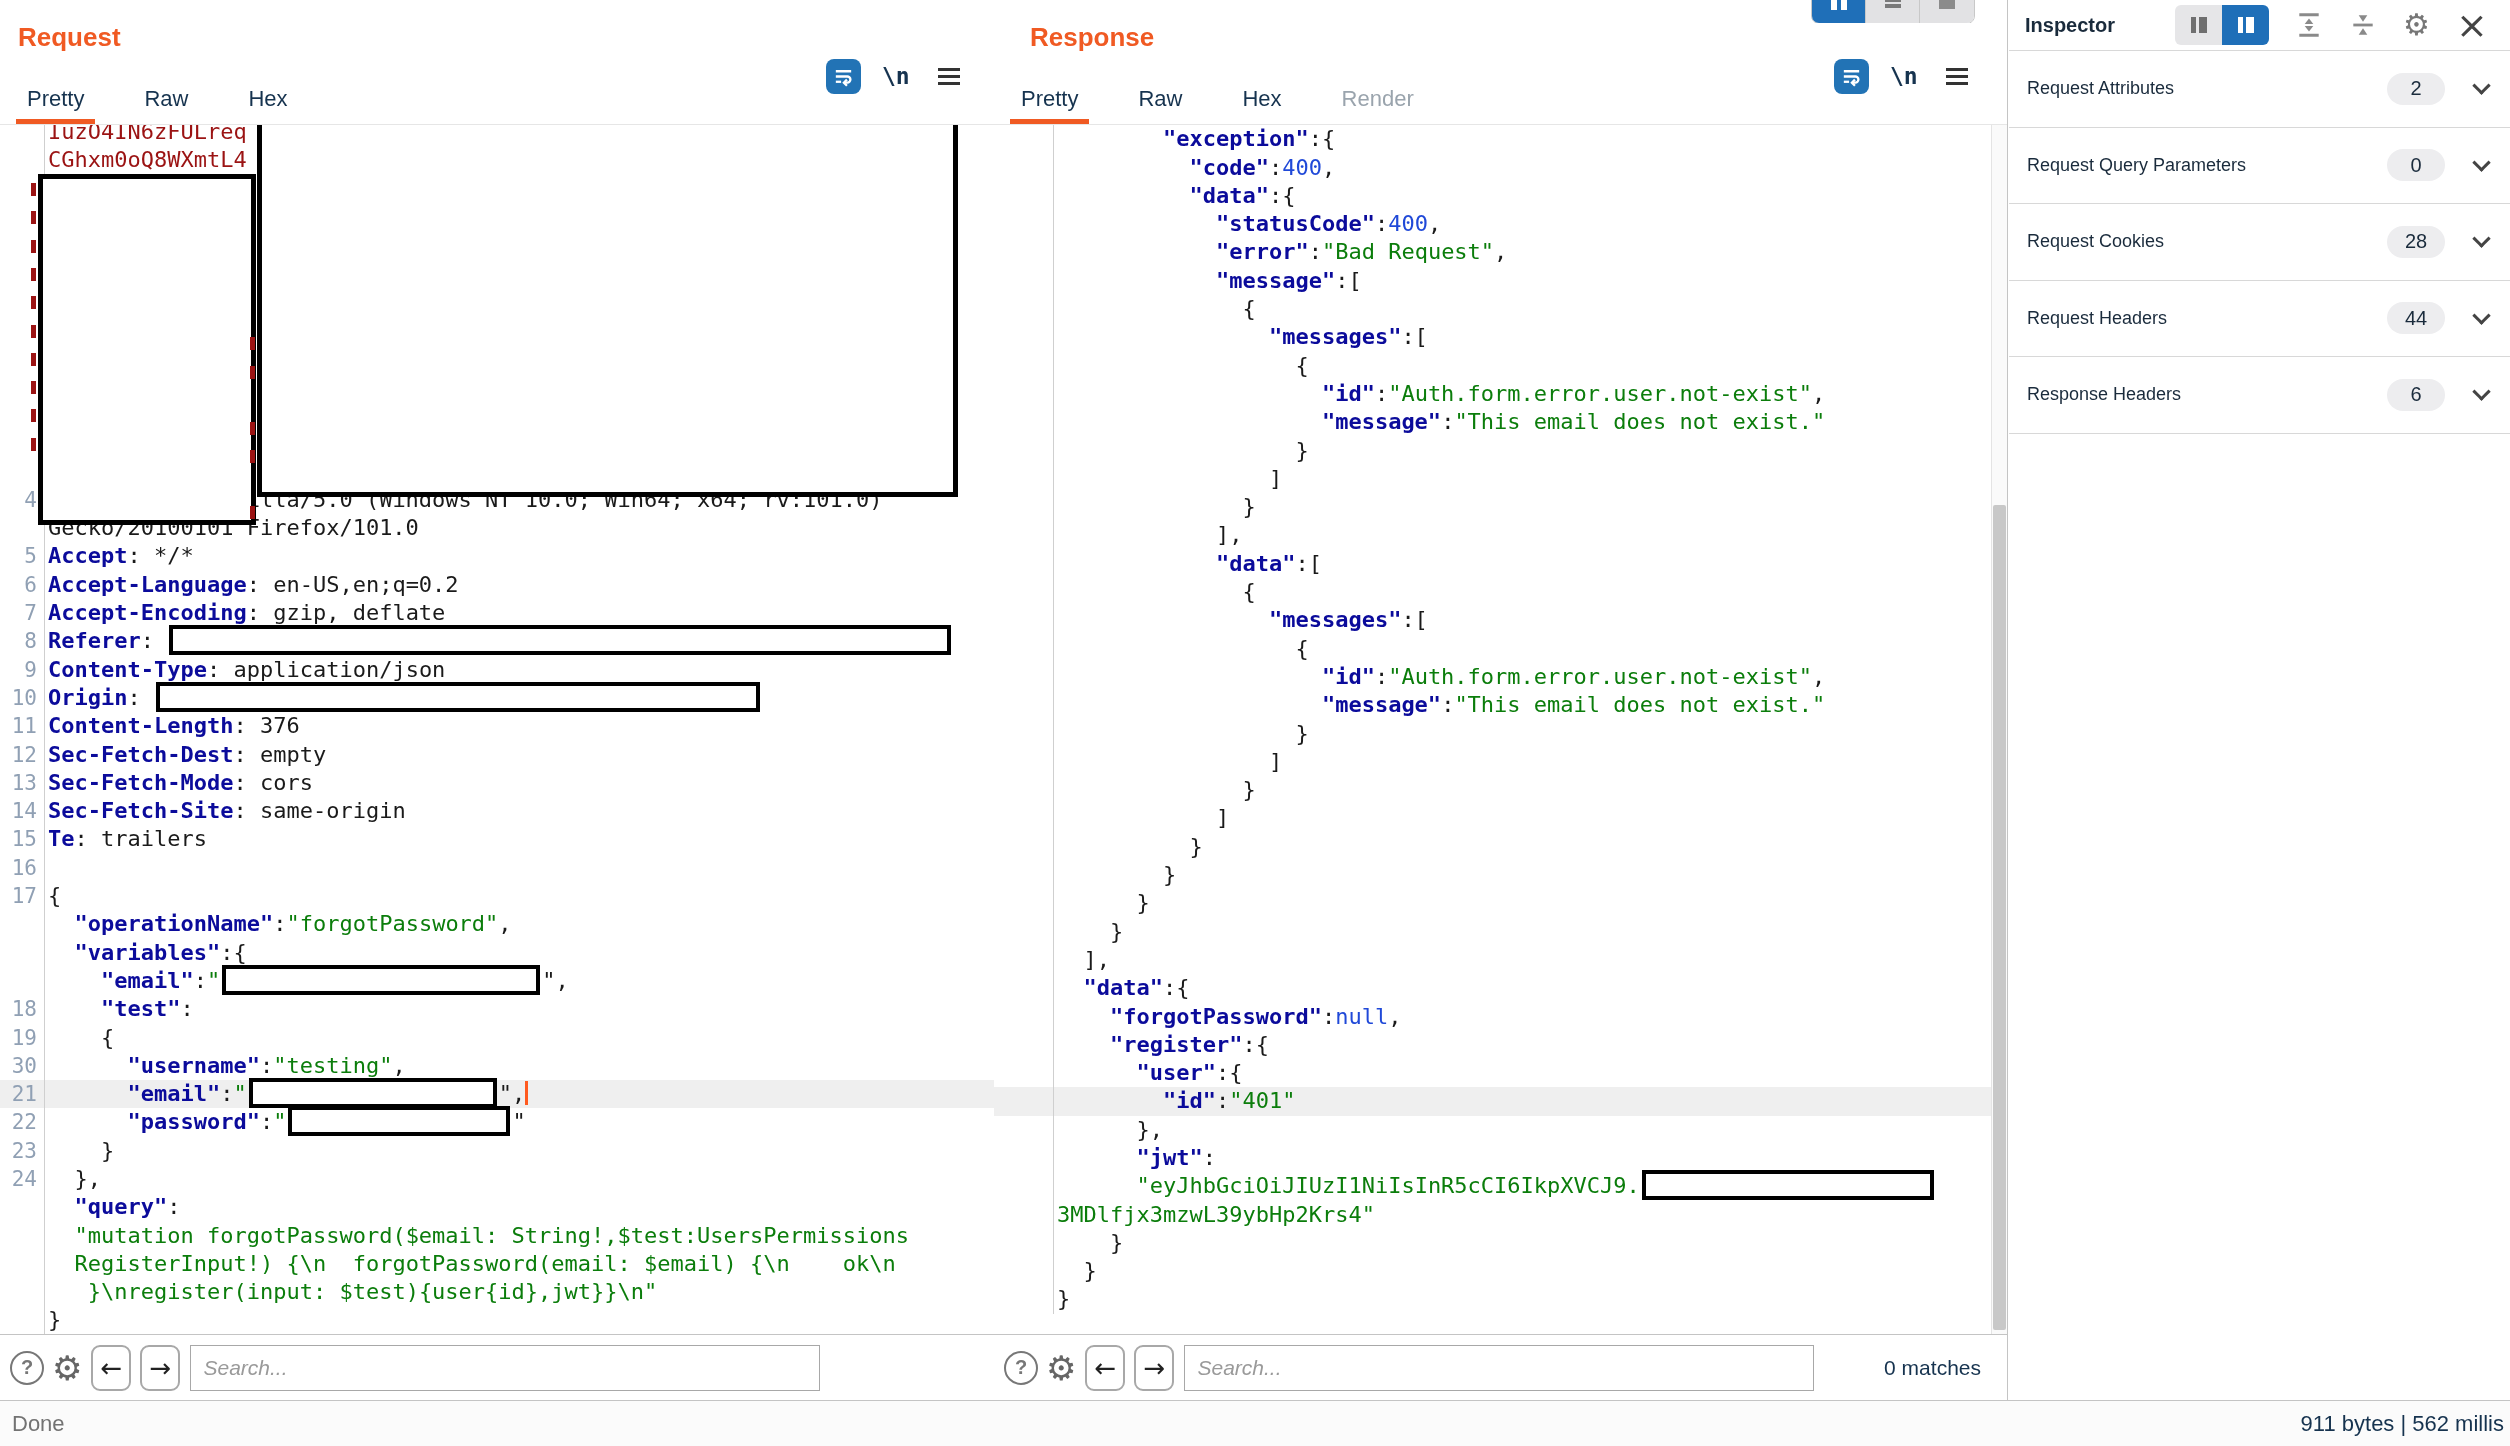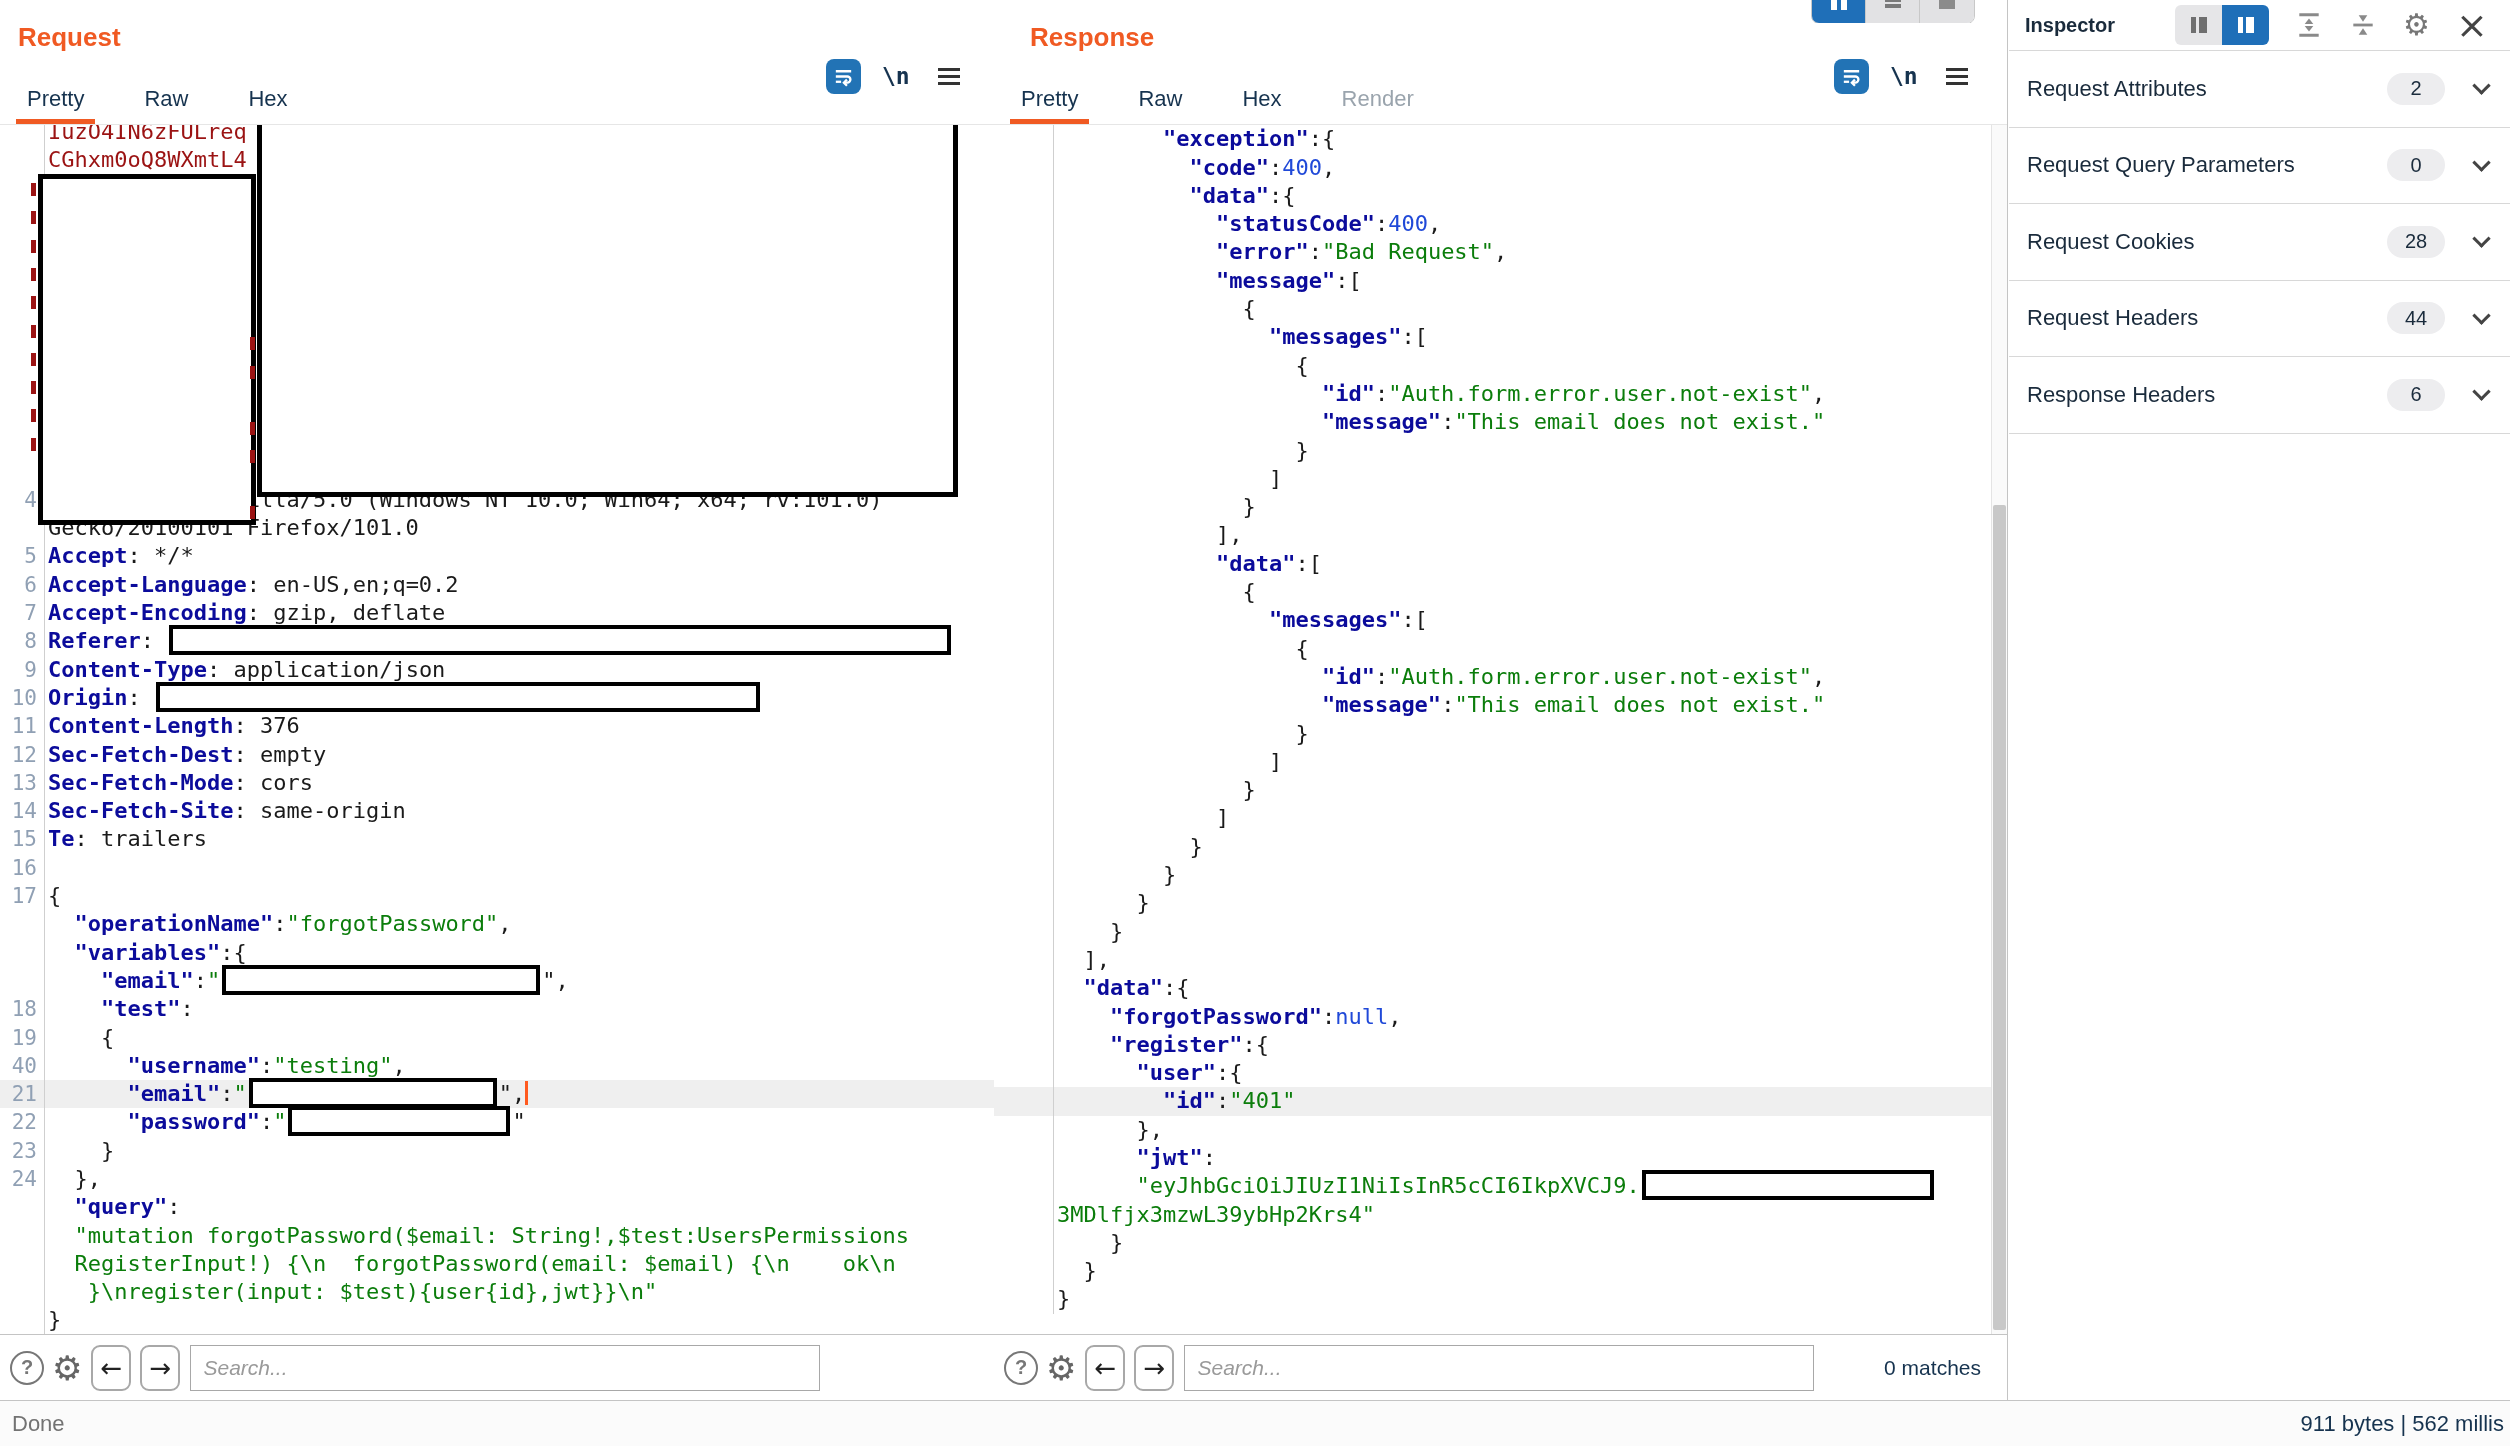--- a/index.html
+++ b/index.html
@@ -101,21 +101,21 @@
   .insp-seg .iseg.active { background:#1f6fb8; }
   .vbars-d { width:16px; height:16px;
              background:linear-gradient(90deg,#6f6f6f 0 5px,rgba(0,0,0,0) 5px 8px,#6f6f6f 8px 16px); }
   .vbars-wt { width:16px; height:16px;
               background:linear-gradient(90deg,#fff 0 5px,rgba(0,0,0,0) 5px 8px,#fff 8px 16px); }
   .insp-tool { margin-left:26px; display:flex; align-items:center; }
   .insp-gear { font-size:30px; color:#777; line-height:1; }
   .insp-close { font-size:38px; color:#444; line-height:1; font-family:"DejaVu Sans", sans-serif; }
   .insp-row { height:76.5px; border-bottom:1px solid #d8d8d8; display:flex; align-items:center;
               padding:0 22px 0 18px; }
-  .insp-label { flex:1; font-size:22px; color:#1a2b3c; }
+  .insp-label { flex:1; font-size:18px; color:#1a2b3c; }
   .badge { min-width:58px; height:32px; border-radius:16px; background:#ededef; color:#1a2b3c;
            font-size:20px; display:flex; align-items:center; justify-content:center; padding:0 10px; }
   .chev { width:13px; height:13px; border-right:3px solid #444; border-bottom:3px solid #444;
           transform:rotate(45deg) translate(-2px,-2px); margin-left:30px; }
 
   
   #status-bar { position:absolute; left:0; right:0; top:1400px; height:46px; background:#fbfbfb;
                 border-top:1px solid #c4c4c4; display:flex; align-items:center; padding:0 6px 0 12px; }
   .status-left { font-size:22px; color:#737373; }
   .status-right { margin-left:auto; font-size:22px; color:#16334f; }
@@ -171,21 +171,21 @@
         <div class="row"><span class="gut">13</span><span class="gsep"></span><span class="txt"><span class="sk">Sec-Fetch-Mode</span><span class="sp">: cors</span></span></div>
         <div class="row"><span class="gut">14</span><span class="gsep"></span><span class="txt"><span class="sk">Sec-Fetch-Site</span><span class="sp">: same-origin</span></span></div>
         <div class="row"><span class="gut">15</span><span class="gsep"></span><span class="txt"><span class="sk">Te</span><span class="sp">: trailers</span></span></div>
         <div class="row"><span class="gut">16</span><span class="gsep"></span><span class="txt"></span></div>
         <div class="row"><span class="gut">17</span><span class="gsep"></span><span class="txt"><span class="sp">{</span></span></div>
         <div class="row"><span class="gut"></span><span class="gsep"></span><span class="txt"><span class="sp">  </span><span class="sk">"operationName"</span><span class="sp">:</span><span class="ss">"forgotPassword"</span><span class="sp">,</span></span></div>
         <div class="row"><span class="gut"></span><span class="gsep"></span><span class="txt"><span class="sp">  </span><span class="sk">"variables"</span><span class="sp">:{</span></span></div>
         <div class="row"><span class="gut"></span><span class="gsep"></span><span class="txt"><span class="sp">    </span><span class="sk">"email"</span><span class="sp">:</span><span class="ss">"</span><span class="redact" style="width: 318px;"></span><span class="sp">",</span></span></div>
         <div class="row"><span class="gut">18</span><span class="gsep"></span><span class="txt"><span class="sp">    </span><span class="sk">"test"</span><span class="sp">:</span></span></div>
         <div class="row"><span class="gut">19</span><span class="gsep"></span><span class="txt"><span class="sp">    {</span></span></div>
-        <div class="row"><span class="gut">40</span><span class="gsep"></span><span class="txt"><span class="sp">      </span><span class="sk">"username"</span><span class="sp">:</span><span class="ss">"testing"</span><span class="sp">,</span></span></div>
+        <div class="row"><span class="gut">30</span><span class="gsep"></span><span class="txt"><span class="sp">      </span><span class="sk">"username"</span><span class="sp">:</span><span class="ss">"testing"</span><span class="sp">,</span></span></div>
         <div class="row hl"><span class="gut">21</span><span class="gsep"></span><span class="txt"><span class="sp">      </span><span class="sk">"email"</span><span class="sp">:</span><span class="ss">"</span><span class="redact" style="width: 248px;"></span><span class="sp">",</span><span class="cursor"></span></span></div>
         <div class="row"><span class="gut">22</span><span class="gsep"></span><span class="txt"><span class="sp">      </span><span class="sk">"password"</span><span class="sp">:</span><span class="ss">"</span><span class="redact" style="width: 222px;"></span><span class="sp">"</span></span></div>
         <div class="row"><span class="gut">23</span><span class="gsep"></span><span class="txt"><span class="sp">    }</span></span></div>
         <div class="row"><span class="gut">24</span><span class="gsep"></span><span class="txt"><span class="sp">  },</span></span></div>
         <div class="row"><span class="gut"></span><span class="gsep"></span><span class="txt"><span class="sp">  </span><span class="sk">"query"</span><span class="sp">:</span></span></div>
         <div class="row"><span class="gut"></span><span class="gsep"></span><span class="txt"><span class="sp">  </span><span class="ss">"mutation forgotPassword($email: String!,$test:UsersPermissions</span></span></div>
         <div class="row"><span class="gut"></span><span class="gsep"></span><span class="txt"><span class="sp">  </span><span class="ss">RegisterInput!) {\n  forgotPassword(email: $email) {\n    ok\n</span></span></div>
         <div class="row"><span class="gut"></span><span class="gsep"></span><span class="txt"><span class="sp">   </span><span class="ss">}\nregister(input: $test){user{id},jwt}}\n"</span></span></div>
         <div class="row"><span class="gut"></span><span class="gsep"></span><span class="txt"><span class="sp">}</span></span></div>
       </div>

